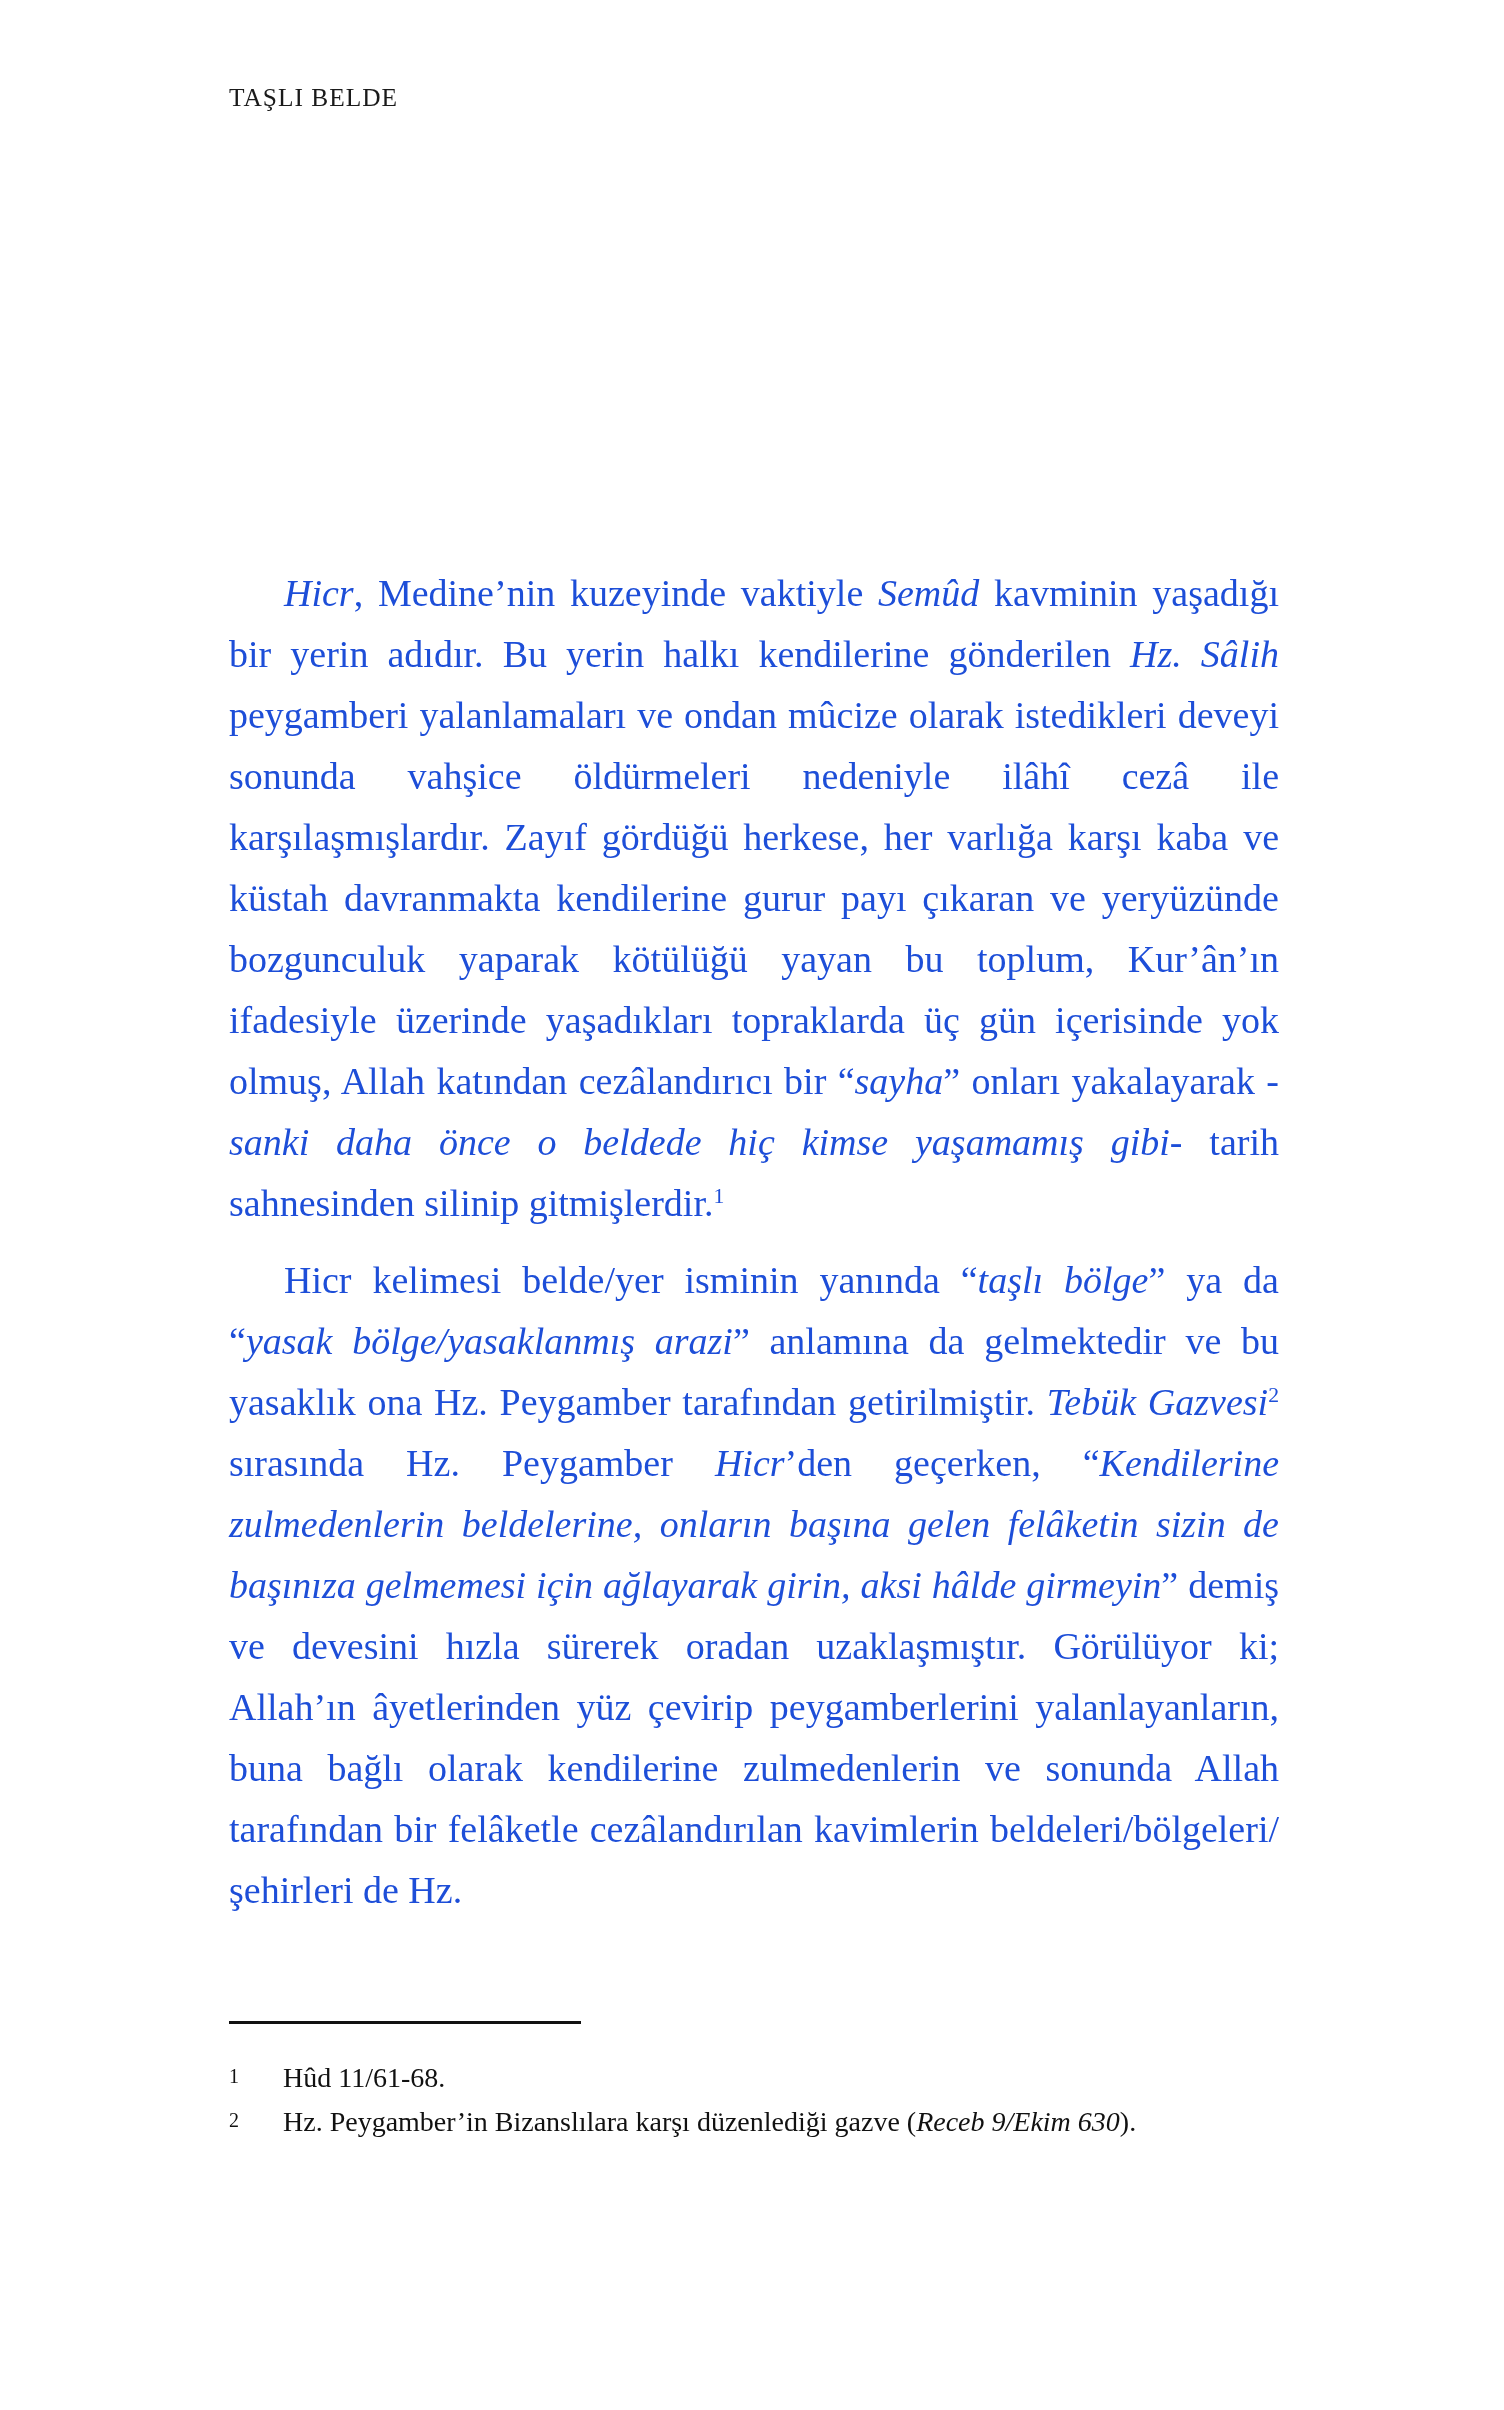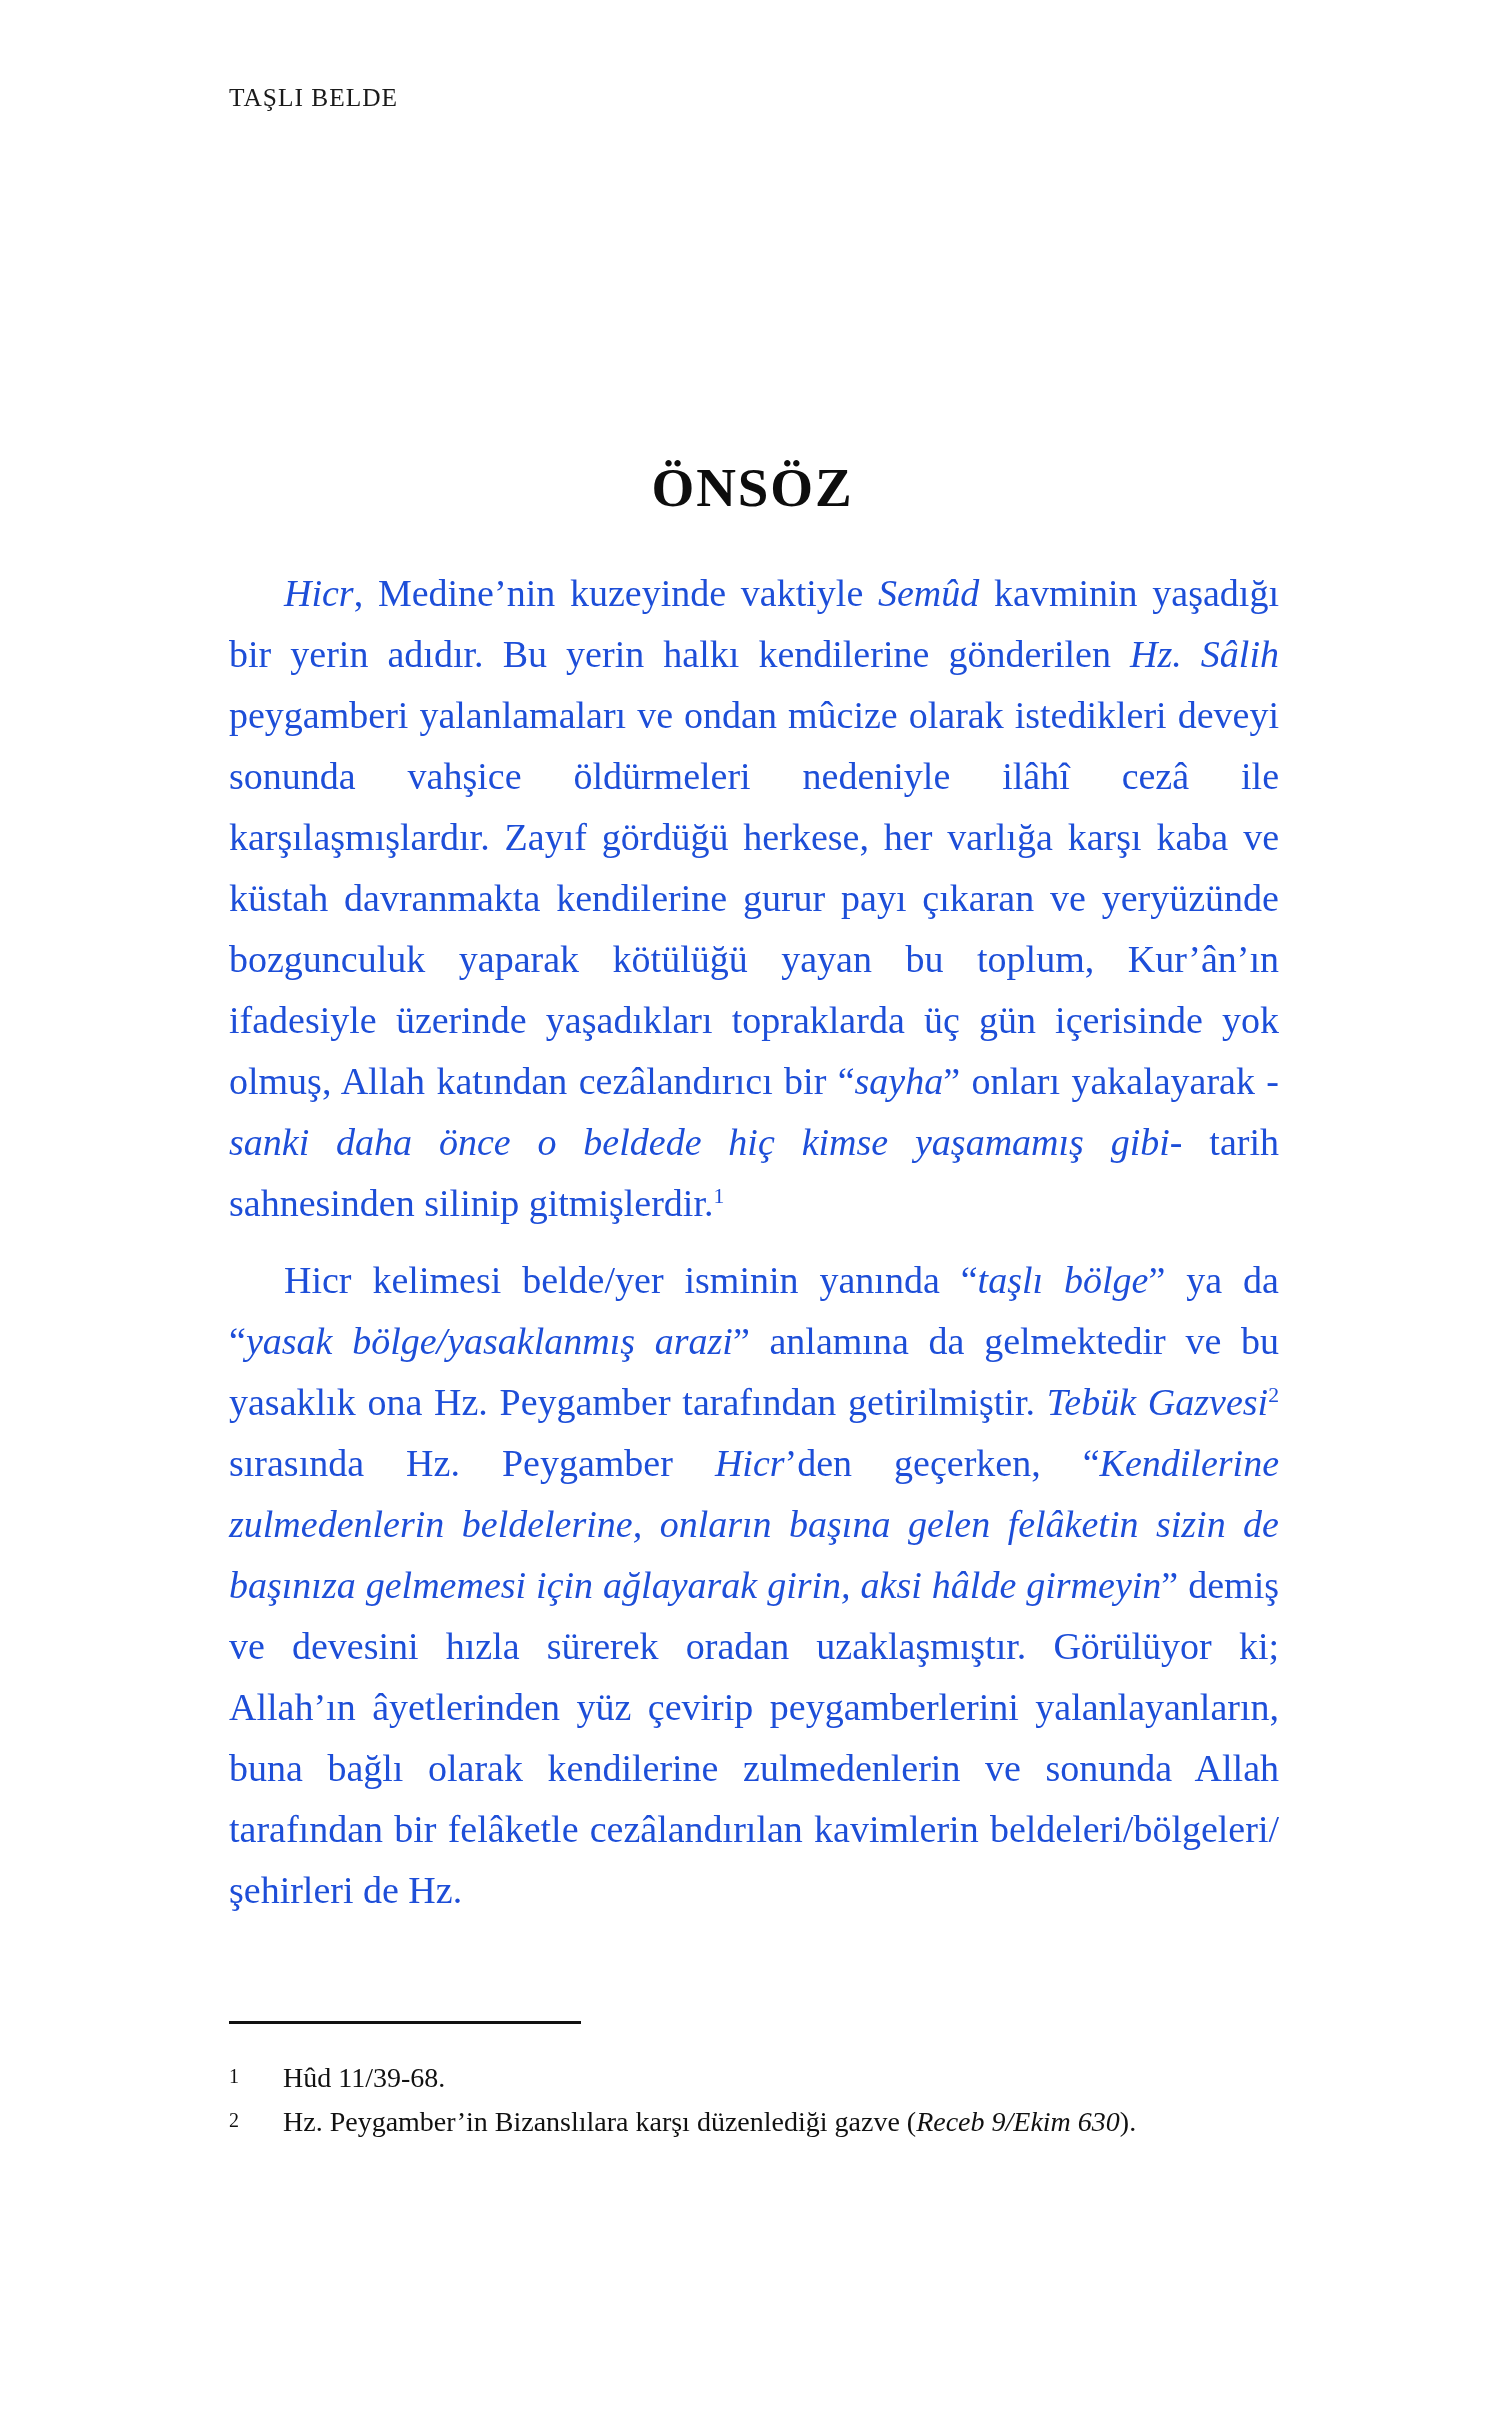--- a/index.html
+++ b/index.html
@@ -113,33 +113,32 @@
     vertical-align: super;
   }
 </style>
 </head>
 <body>
 
 <div class="page">
 
   <div class="running-head">TAŞLI BELDE</div>
 
-  <h1 class="chapter-title">ÖNSÖZ</h1>
 
   <div class="body-block">
     <p class="para"><span class="it">Hicr</span><span>, Medine’nin kuzeyinde vaktiyle </span><span class="it">Semûd</span><span> kavminin yaşadığı bir yerin adıdır. Bu yerin halkı kendilerine gönderilen </span><span class="it">Hz. Sâlih</span><span> peygamberi yalanlamaları ve ondan mûcize olarak istedikleri deveyi sonunda vahşice öldürmeleri nedeniyle ilâhî cezâ ile karşılaşmışlardır. Zayıf gördüğü herkese, her varlığa karşı kaba ve küstah davranmakta kendilerine gurur payı çıkaran ve yeryüzünde bozgunculuk yaparak kötülüğü yayan bu toplum, Kur’ân’ın ifadesiyle üzerinde yaşadıkları topraklarda üç gün içerisinde yok olmuş, Allah katından cezâlandırıcı bir “</span><span class="it">sayha</span><span>” onları yakalayarak -</span><span class="it">sanki daha önce o beldede hiç kimse yaşamamış gibi</span><span>- tarih sahnesinden silinip gitmişlerdir.</span><sup class="fn">1</sup></p>
     <p class="para"><span>Hicr kelimesi belde/yer isminin yanında “</span><span class="it">taşlı bölge</span><span>” ya da “</span><span class="it">yasak bölge/yasaklanmış arazi</span><span>” anlamına da gelmektedir ve bu yasaklık ona Hz. Peygamber tarafından getirilmiştir. </span><span class="it">Tebük Gazvesi</span><sup class="fn">2</sup><span> sırasında Hz. Peygamber </span><span class="it">Hicr</span><span>’den geçerken, “</span><span class="it">Kendilerine zulmedenlerin beldelerine, onların başına gelen felâketin sizin de başınıza gelmemesi için ağlayarak girin, aksi hâlde girmeyin</span><span>” demiş ve devesini hızla sürerek oradan uzaklaşmıştır. Görülüyor ki; Allah’ın âyetlerinden yüz çevirip peygamberlerini yalanlayanların, buna bağlı olarak kendilerine zulmedenlerin ve sonunda Allah tarafından bir felâketle cezâlandırılan kavimlerin beldeleri/bölgeleri/şehirleri de Hz.</span></p>
   </div>
 
   <div class="footnote-rule"></div>
 
   <div class="footnotes">
     <div class="footnote">
       <span class="fn-marker">1</span>
-      <span class="fn-text"><span>Hûd 11/39-68.</span></span>
+      <span class="fn-text"><span>Hûd 11/61-68.</span></span>
     </div>
     <div class="footnote">
       <span class="fn-marker">2</span>
       <span class="fn-text"><span>Hz. Peygamber’in Bizanslılara karşı düzenlediği gazve (</span><span class="it">Receb 9/Ekim 630</span><span>).</span></span>
     </div>
   </div>
 
 </div>
 
 

